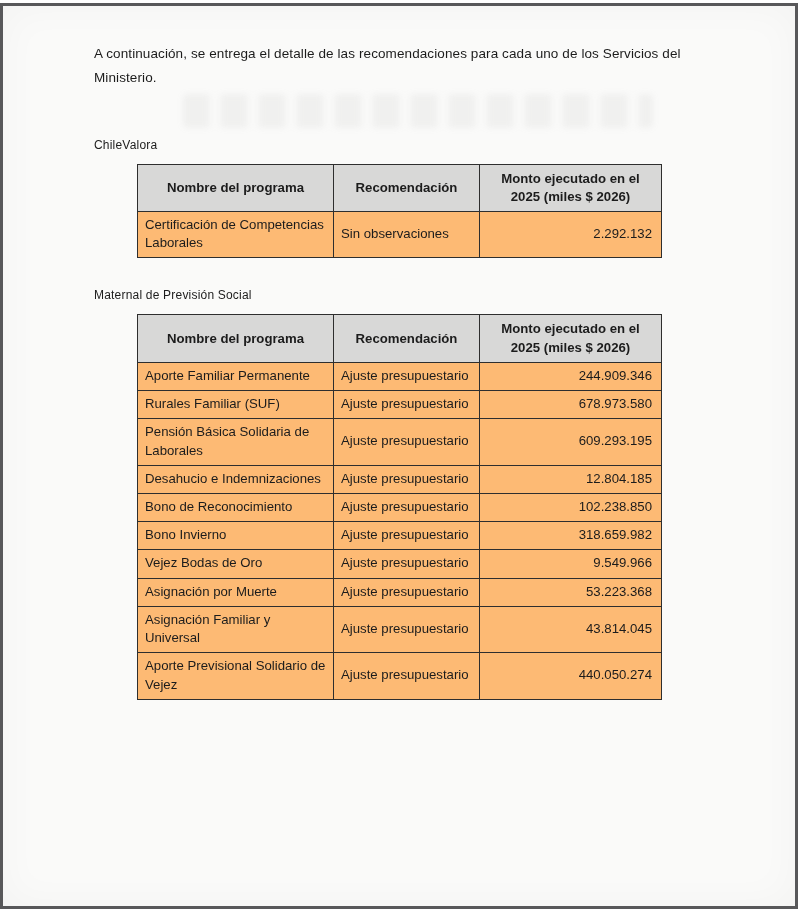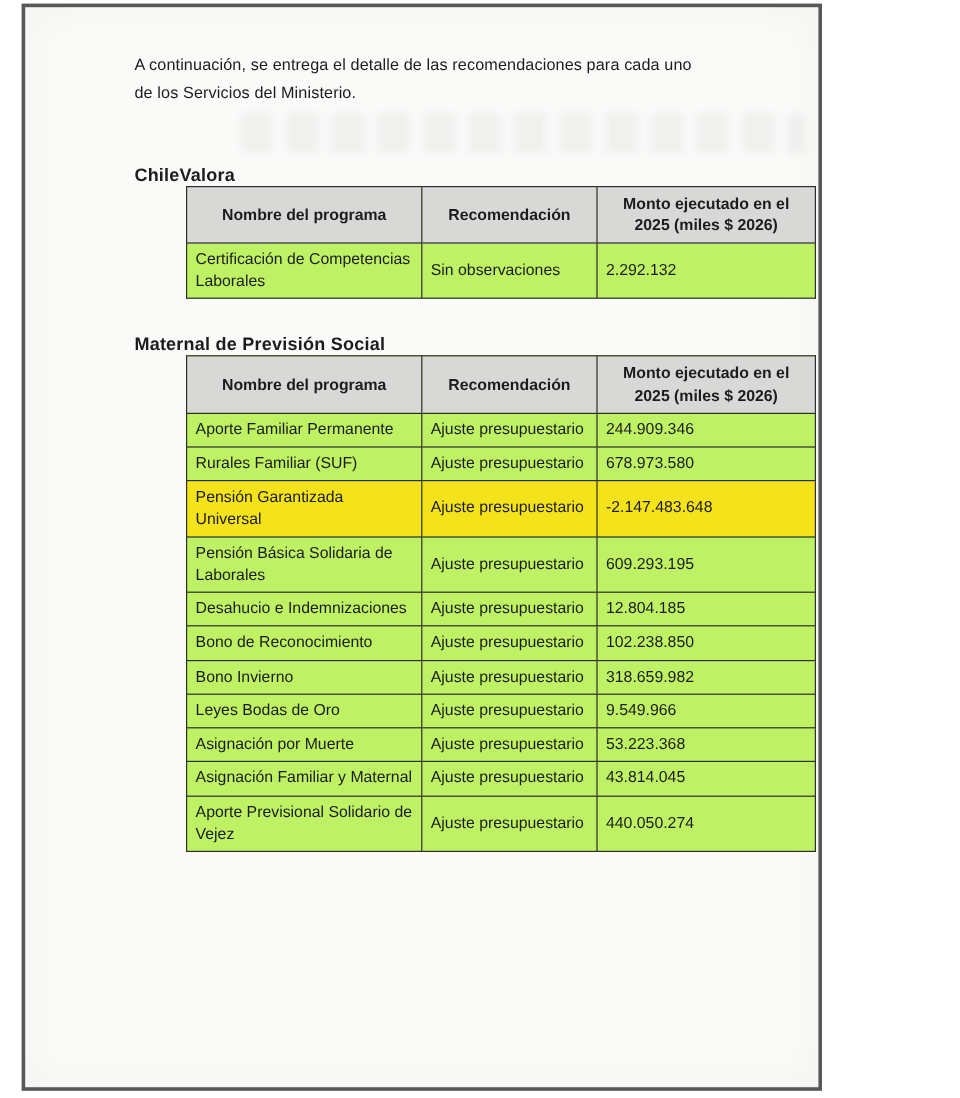--- a/index.html
+++ b/index.html
@@ -5,22 +5,22 @@
   * { margin: 0; padding: 0; box-sizing: border-box; }
   html, body {
     width: 800px; height: 915px;
     background: #ffffff;
     font-family: "Liberation Sans", sans-serif;
     color: #1c1c1c;
     overflow: hidden;
   }
   .page-frame {
     position: absolute;
-    left: 18px; top: 3px;
-    width: 667px; height: 906px;
+    left: 0; top: 3px;
+    width: 798px; height: 906px;
     border: 3px solid #58585a;
     background: #fafaf9;
     box-shadow: inset 0 0 40px rgba(0,0,0,0.03);
   }
   .content {
     position: relative;
     padding: 36px 90px 0 91px;
     height: 100%;
   }
   .intro {
@@ -37,50 +37,51 @@
     background:
       repeating-linear-gradient(90deg,
         rgba(150,150,148,0.18) 0 26px,
         rgba(150,150,148,0.02) 26px 38px);
     filter: blur(3px);
     opacity: 0.55;
     border-radius: 4px;
     pointer-events: none;
   }
   .section-title {
-    font-size: 15px;
-    font-weight: bold;
+    font-size: 12px;
+    font-weight: normal;
     letter-spacing: 0.2px;
   }
   .section-title.first { margin-top: 47px; }
   .section-title.second { margin-top: 30px; }
   table.programs {
+    margin-top: 12px;
     margin-left: 43px;
     border-collapse: collapse;
     table-layout: fixed;
     width: 524px;
-    background: #bef264;
+    background: #fdba74;
   }
   table.programs col:nth-child(1) { width: 196px; }
   table.programs col:nth-child(2) { width: 146px; }
   table.programs col:nth-child(3) { width: 182px; }
   table.programs th, table.programs td {
     border: 1.5px solid #2e2e2e;
     font-size: 13.2px;
     line-height: 1.38;
     vertical-align: middle;
   }
   table.programs th {
     font-weight: bold;
     text-align: center;
     background: #d8d8d7;
     padding: 5px 6px;
   }
   table.programs td { padding: 4px 7px 5px 7px; }
-  table.programs td.cell-monto { padding-right: 9px; }
+  table.programs td.cell-monto { text-align: right; padding-right: 9px; }
   tr.highlight td { background: #f4e31b; }
 </style>
 </head>
 <body>
 
 <div class="page-frame">
   <div class="content">
 
     <p class="intro">A continuación, se entrega el detalle de las recomendaciones para cada uno de los Servicios del Ministerio.</p>
 
@@ -127,25 +128,20 @@
           <tr>
             <td>Aporte Familiar Permanente</td>
             <td>Ajuste presupuestario</td>
             <td class="cell-monto">244.909.346</td>
           </tr>
           <tr>
             <td>Rurales Familiar (SUF)</td>
             <td>Ajuste presupuestario</td>
             <td class="cell-monto">678.973.580</td>
           </tr>
-          <tr class="highlight">
-            <td>Pensión Garantizada Universal</td>
-            <td>Ajuste presupuestario</td>
-            <td class="cell-monto">-2.147.483.648</td>
-          </tr>
           <tr>
             <td>Pensión Básica Solidaria de Laborales</td>
             <td>Ajuste presupuestario</td>
             <td class="cell-monto">609.293.195</td>
           </tr>
           <tr>
             <td>Desahucio e Indemnizaciones</td>
             <td>Ajuste presupuestario</td>
             <td class="cell-monto">12.804.185</td>
           </tr>
@@ -153,31 +149,31 @@
             <td>Bono de Reconocimiento</td>
             <td>Ajuste presupuestario</td>
             <td class="cell-monto">102.238.850</td>
           </tr>
           <tr>
             <td>Bono Invierno</td>
             <td>Ajuste presupuestario</td>
             <td class="cell-monto">318.659.982</td>
           </tr>
           <tr>
-            <td>Leyes Bodas de Oro</td>
+            <td>Vejez Bodas de Oro</td>
             <td>Ajuste presupuestario</td>
             <td class="cell-monto">9.549.966</td>
           </tr>
           <tr>
             <td>Asignación por Muerte</td>
             <td>Ajuste presupuestario</td>
             <td class="cell-monto">53.223.368</td>
           </tr>
           <tr>
-            <td>Asignación Familiar y Maternal</td>
+            <td>Asignación Familiar y Universal</td>
             <td>Ajuste presupuestario</td>
             <td class="cell-monto">43.814.045</td>
           </tr>
           <tr>
             <td>Aporte Previsional Solidario de Vejez</td>
             <td>Ajuste presupuestario</td>
             <td class="cell-monto">440.050.274</td>
           </tr>
         </tbody>
     </table>

